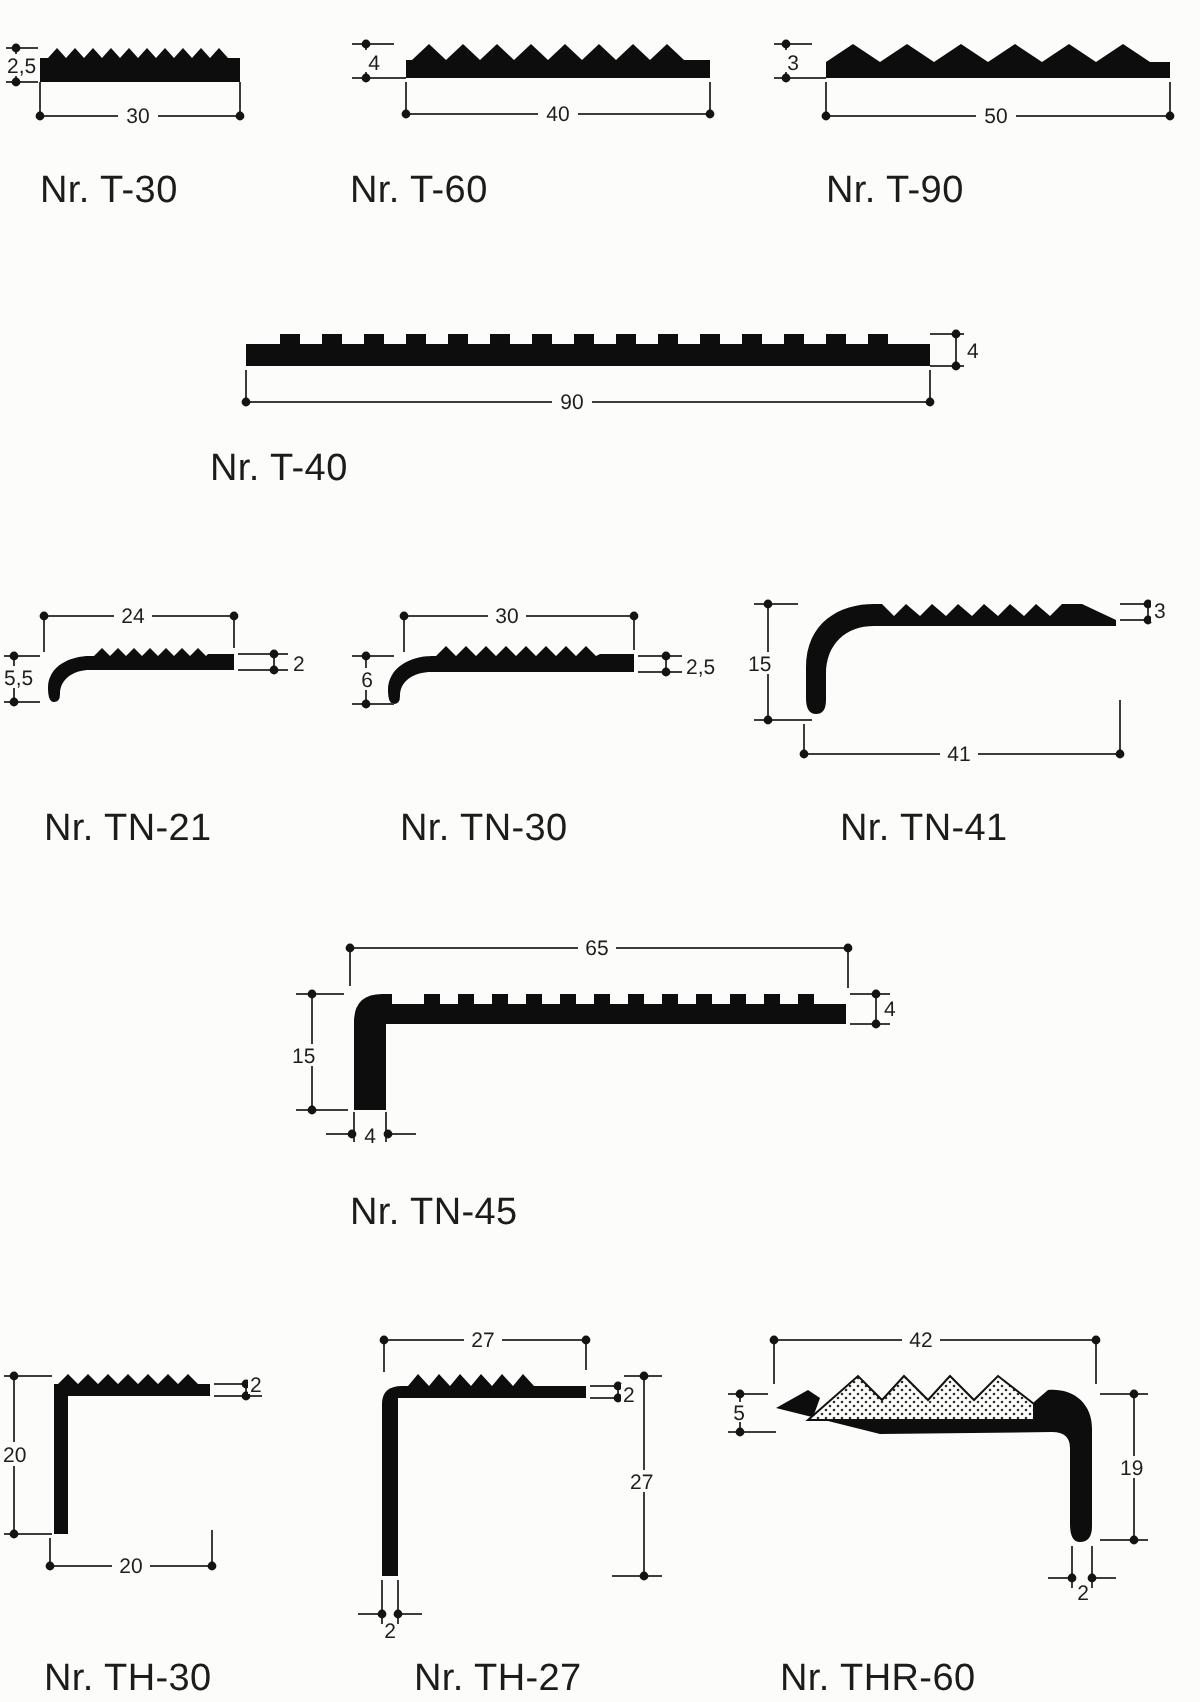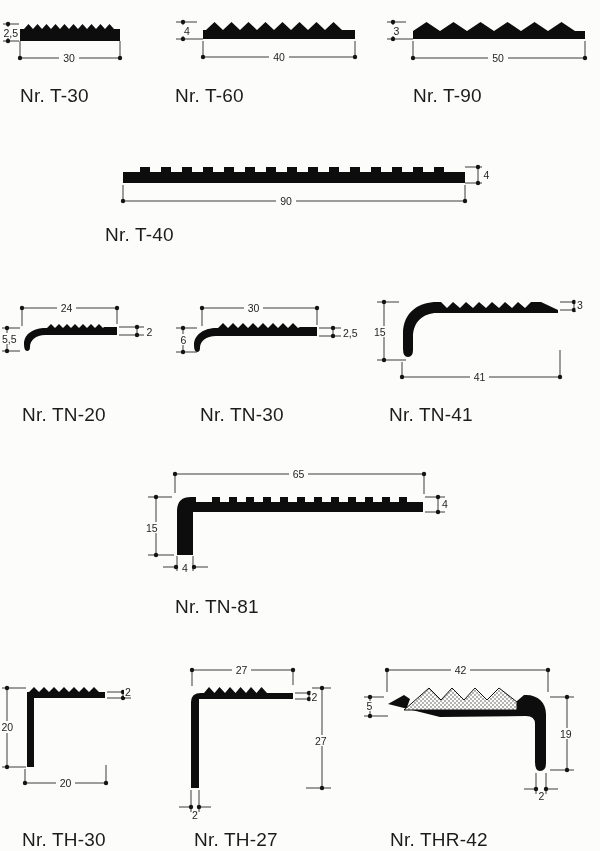--- a/index.html
+++ b/index.html
@@ -110,21 +110,21 @@
       <rect class="bg" x="1.5" y="333" width="17" height="11"></rect>
       <text class="dtx" x="2" y="342.5">5,5</text>
     </g>
     <g>
       <path class="dl" d="M119,327 L144,327 M119,335 L144,335 M137,327 L137,335"></path>
       <circle class="dot" cx="137" cy="327" r="2.2"></circle>
         <circle class="dot" cx="137" cy="335" r="2.2"></circle>
       <text class="dtx" x="146.5" y="335.5">2</text>
     </g>
   </svg>
-  <div class="fig-label" style="left:22px;top:404px">Nr. TN-20</div>
+  <div class="fig-label" style="left:22px;top:404px">Nr. TN-21</div>
 
   <svg style="left:170px;top:295px;width:180px;height:110px" viewBox="170 295 180 110">
     <g>
       <path class="dl" d="M202,308 L317,308 M202,308 L202,326 M317,308 L317,325"></path>
       <circle class="dot" cx="202" cy="308" r="2.2"></circle>
         <circle class="dot" cx="317" cy="308" r="2.2"></circle>
       <rect class="bg" x="244" y="302" width="19" height="10"></rect>
       <text class="dtx" x="253.5" y="311.5" text-anchor="middle">30</text>
     </g>
     <path class="profile" d="M216,328 L218,328 L223,323 L228,328 L233,323 L238,328 L243,323 L248,328 L253,323 L258,328 L263,323 L268,328 L273,323 L278,328 L283,323 L288,328 L293,323 L298,328 L300,327 L317,327 L317,336 L216,336 C206,336 200,341 200,348 Q200,352 197,352 Q194,352 194,345 C194,334 205,328 216,328 Z"></path>
@@ -162,21 +162,21 @@
       <text class="dtx" x="577" y="309">3</text>
     </g>
     <g>
       <path class="dl" d="M402,362 L402,377 M560,350 L560,377 M402,377 L560,377"></path>
       <circle class="dot" cx="402" cy="377" r="2.2"></circle>
         <circle class="dot" cx="560" cy="377" r="2.2"></circle>
       <rect class="bg" x="470" y="371" width="19" height="10"></rect>
       <text class="dtx" x="479.5" y="380.5" text-anchor="middle">41</text>
     </g>
   </svg>
-  <div class="fig-label" style="left:389px;top:404px">Nr. TN-41</div>
+  <div class="fig-label" style="left:420px;top:404px">Nr. TN-41</div>
 
   <svg style="left:140px;top:460px;width:320px;height:130px" viewBox="140 460 320 130">
     <g>
       <path class="dl" d="M175,474 L424,474 M175,474 L175,493 M424,474 L424,494"></path>
       <circle class="dot" cx="175" cy="474" r="2.2"></circle>
         <circle class="dot" cx="424" cy="474" r="2.2"></circle>
       <rect class="bg" x="289" y="468" width="19" height="10"></rect>
       <text class="dtx" x="298.5" y="477.5" text-anchor="middle">65</text>
     </g>
     <path class="profile" d="M177,555 L177,511 Q177,497 191,497 L196,497 L196,502 L212,502 L212,497 L220,497 L220,502 L229,502 L229,497 L237,497 L237,502 L246,502 L246,497 L254,497 L254,502 L263,502 L263,497 L271,497 L271,502 L280,502 L280,497 L288,497 L288,502 L297,502 L297,497 L305,497 L305,502 L314,502 L314,497 L322,497 L322,502 L331,502 L331,497 L339,497 L339,502 L348,502 L348,497 L356,497 L356,502 L365,502 L365,497 L373,497 L373,502 L382,502 L382,497 L390,497 L390,502 L399,502 L399,497 L407,497 L407,502 L423,502 L423,512 L193,512 L193,555 Z"></path>
@@ -194,21 +194,21 @@
       <rect class="bg" x="440.5" y="499" width="9" height="10"></rect>
       <text class="dtx" x="442" y="508">4</text>
     </g>
     <g>
       <path class="dl" d="M177,556 L177,571 M193,556 L193,571 M163,567 L176,567 M194,567 L208,567"></path>
       <circle class="dot" cx="176" cy="567" r="2.2"></circle>
         <circle class="dot" cx="194" cy="567" r="2.2"></circle>
       <text class="dtx" x="185" y="571.5" text-anchor="middle">4</text>
     </g>
   </svg>
-  <div class="fig-label" style="left:175px;top:596px">Nr. TN-81</div>
+  <div class="fig-label" style="left:175px;top:596px">Nr. TN-45</div>
 
   <svg style="left:0;top:660px;width:160px;height:140px" viewBox="0 660 160 140">
     <path class="profile" d="M27,767 L27,692 L29,692 L34,687 L39,692 L44,687 L49,692 L54,687 L59,692 L64,687 L69,692 L74,687 L79,692 L84,687 L89,692 L94,687 L99,692 L105,692 L105,698 L34,698 L34,767 Z"></path>
     <g>
       <path class="dl" d="M2,688 L26,688 M2,767 L26,767 M7,688 L7,767"></path>
       <circle class="dot" cx="7" cy="688" r="2.2"></circle>
         <circle class="dot" cx="7" cy="767" r="2.2"></circle>
       <rect class="bg" x="1" y="721" width="15" height="12"></rect>
       <text class="dtx" x="1.5" y="731">20</text>
     </g>
@@ -252,21 +252,21 @@
       <rect class="bg" x="314" y="735" width="17" height="11"></rect>
       <text class="dtx" x="315" y="744.5">27</text>
     </g>
     <g>
       <path class="dl" d="M191,790 L191,812 M199,790 L199,812 M179,807 L190,807 M200,807 L211,807"></path>
       <circle class="dot" cx="191" cy="807" r="2.2"></circle>
         <circle class="dot" cx="199" cy="807" r="2.2"></circle>
       <text class="dtx" x="195" y="819" text-anchor="middle">2</text>
     </g>
   </svg>
-  <div class="fig-label" style="left:194px;top:829px">Nr. TH-27</div>
+  <div class="fig-label" style="left:207px;top:829px">Nr. TH-27</div>
 
   <svg style="left:362px;top:655px;width:238px;height:160px" viewBox="362 655 238 160">
     <defs>
       <pattern id="stipple" width="4" height="4" patternUnits="userSpaceOnUse">
         <rect width="4" height="4" fill="#fcfcfa"></rect>
         <circle cx="1" cy="1" r="0.65" fill="#2c2c2c"></circle>
         <circle cx="3" cy="3" r="0.65" fill="#2c2c2c"></circle>
       </pattern>
     </defs>
     <g>
@@ -292,15 +292,15 @@
       <rect class="bg" x="559" y="728" width="17" height="11"></rect>
       <text class="dtx" x="560" y="737.5">19</text>
     </g>
     <g>
       <path class="dl" d="M536,773 L536,794 M546,773 L546,794 M524,789 L535,789 M547,789 L558,789"></path>
       <circle class="dot" cx="536" cy="789" r="2.2"></circle>
         <circle class="dot" cx="546" cy="789" r="2.2"></circle>
       <text class="dtx" x="541.5" y="800" text-anchor="middle">2</text>
     </g>
   </svg>
-  <div class="fig-label" style="left:390px;top:829px">Nr. THR-42</div>
+  <div class="fig-label" style="left:390px;top:829px">Nr. THR-60</div>
 
 </div>
 
 </body></html>

